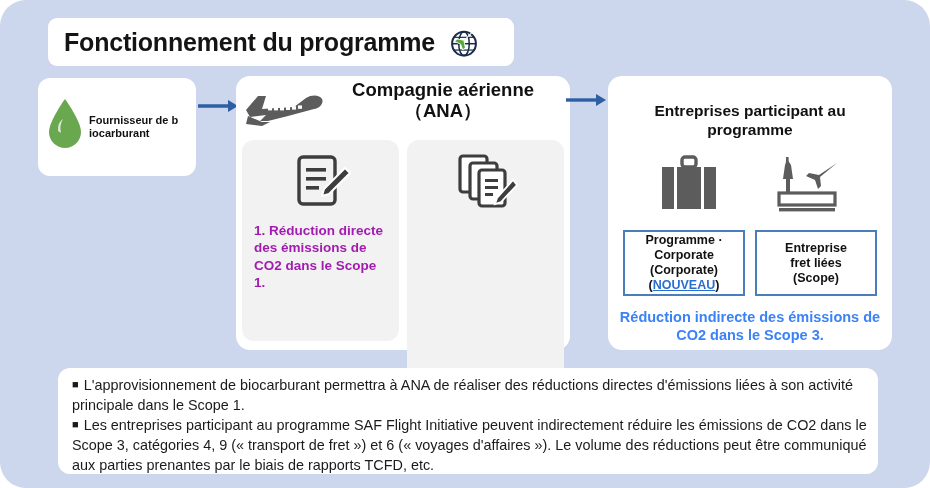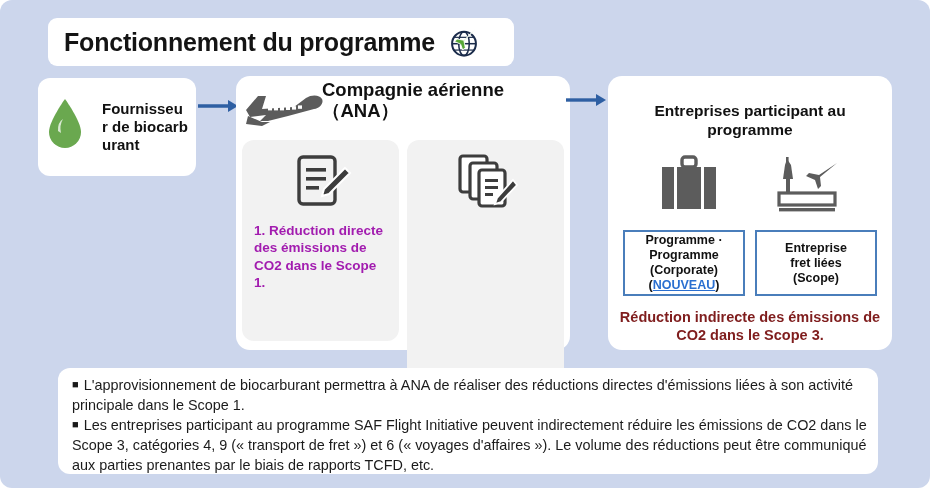--- a/index.html
+++ b/index.html
@@ -12,21 +12,21 @@
     background: #ffffff;
     font-family: "Liberation Sans", sans-serif;
     overflow: hidden;
   }
 
   #root {
     position: relative;
     width: 930px;
     height: 488px;
     background: #ccd6ec;
-    border-radius: 12px;
+    border-radius: 26px;
     overflow: hidden;
   }
 
   
   .title-card {
     position: absolute;
     left: 48px;
     top: 18px;
     width: 466px;
     height: 48px;
@@ -60,22 +60,22 @@
     height: 98px;
     background: #ffffff;
     border-radius: 12px;
     display: flex;
     align-items: center;
     box-sizing: border-box;
     padding: 0 8px 0 6px;
   }
   .drop-icon { width: 42px; height: 56px; flex: 0 0 42px; }
   .supplier-label {
-    margin-left: 16px;
-    font-size: 15px;
+    margin-left: 3px;
+    font-size: 11px;
     font-weight: bold;
     color: #111111;
     line-height: 1.18;
     width: 92px;
     word-break: break-all;
   }
 
   
   .arrow { position: absolute; }
   .arrow svg { display: block; }
@@ -96,21 +96,21 @@
   .airline-head {
     position: relative;
     height: 58px;
     display: flex;
     align-items: flex-start;
     padding-top: 4px;
   }
   .plane-icon { width: 86px; height: 50px; margin-left: 6px; flex: 0 0 86px; }
   .airline-title {
     flex: 1;
-    text-align: left;
+    text-align: center;
     font-size: 18.5px;
     font-weight: bold;
     color: #111111;
     line-height: 1.12;
     margin-left: -6px;
     padding-right: 6px;
   }
 
   .sub-row {
     position: absolute;
@@ -192,21 +192,21 @@
     color: #111111;
     line-height: 1.2;
     text-align: center;
   }
   .prog-box .nouveau { color: #2a6fd0; text-decoration: underline; }
   .part-footer {
     margin-top: 12px;
     text-align: center;
     font-size: 14.5px;
     font-weight: bold;
-    color: #7f1d1d;
+    color: #3b82f6;
     line-height: 1.25;
   }
 
   
   .notes-card {
     position: absolute;
     left: 58px;
     top: 368px;
     width: 820px;
     height: 106px;
@@ -334,21 +334,21 @@
           <path d="M66 8 L48 20 L38 18 L35 21 L44 25 L47 34 L50 31 L49 22 Z" fill="#5c5c5c"></path>
           <rect x="8" y="38" width="56" height="12" fill="none" stroke="#5c5c5c" stroke-width="3.2"></rect>
           <rect x="8" y="53" width="56" height="3.4" fill="#5c5c5c"></rect>
         </svg>
       </span>
     </div>
 
     <div class="part-boxes">
       <div class="prog-box">
         <span>Programme ·</span>
-        <span>Programme</span>
+        <span>Corporate</span>
         <span>(Corporate)</span>
         <span><span>(</span><span class="nouveau">NOUVEAU</span><span>)</span></span>
       </div>
       <div class="prog-box">
         <span>Entreprise</span>
         <span>fret liées</span>
         <span>(Scope)</span>
       </div>
     </div>
 

